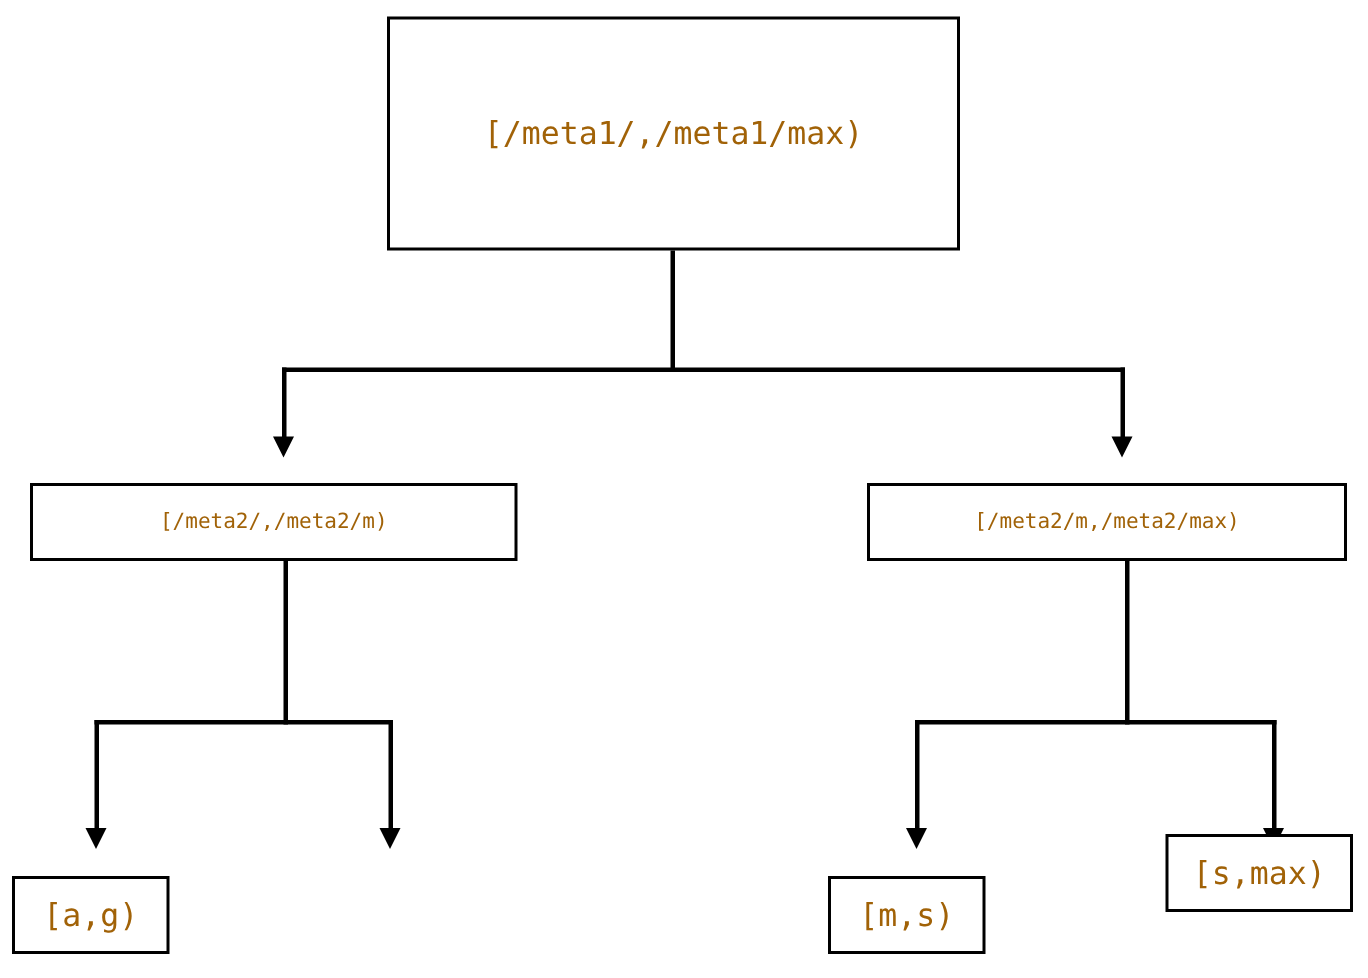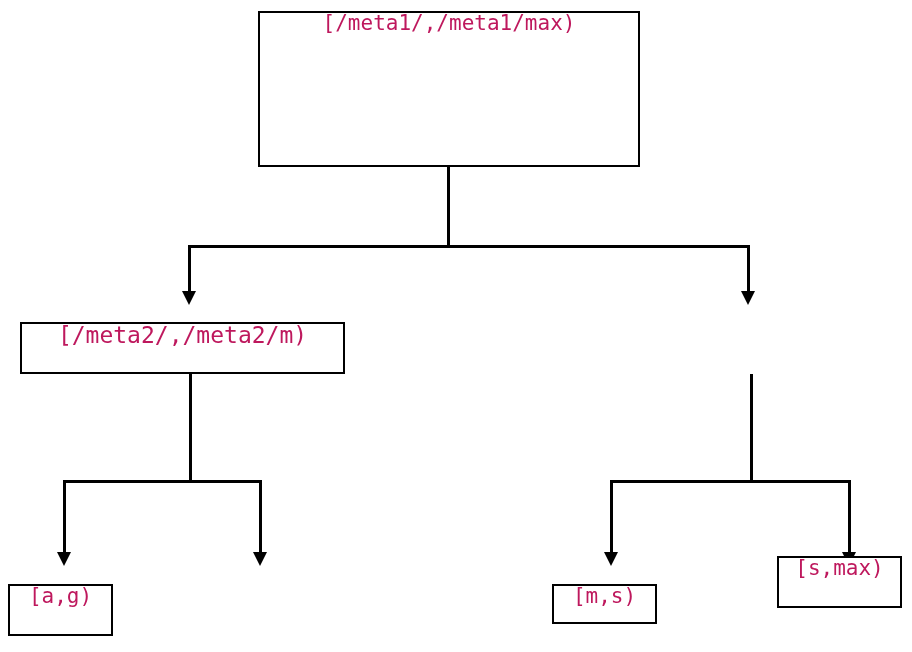--- a/index.html
+++ b/index.html
@@ -14,47 +14,48 @@
     background: #ffffff;
     overflow: hidden;
     font-family: "DejaVu Sans Mono", "Liberation Mono", monospace;
   }
   .node {
     position: absolute;
     box-sizing: border-box;
     border: 2px solid #000000;
     background: #ffffff;
     display: flex;
+    align-items: center;
     justify-content: center;
-    color: #be185d;
+    color: #a16207;
     white-space: nowrap;
   }
   .node-label {
     display: block;
     line-height: 1;
     letter-spacing: 0px;
   }
   
   #node-root {
     left: 258px;  top: 11px;  width: 382px; height: 156px;
   }
   #node-root .node-label { font-size: 21px; }
 
   #node-mid-left {
     left: 20px;   top: 322px; width: 325px; height: 52px;
   }
   #node-mid-right {
     left: 578px;  top: 322px; width: 320px; height: 52px;
   }
   #node-mid-left .node-label,
-  #node-mid-right .node-label { font-size: 23px; }
+  #node-mid-right .node-label { font-size: 14px; }
 
   #node-leaf-0 { left: 8px;   top: 584px; width: 105px; height: 52px; }
   #node-leaf-1 { left: 205px; top: 584px; width: 105px; height: 52px; }
-  #node-leaf-2 { left: 552px; top: 584px; width: 105px; height: 40px; }
+  #node-leaf-2 { left: 552px; top: 584px; width: 105px; height: 52px; }
   #node-leaf-3 { left: 777px; top: 556px; width: 125px; height: 52px; }
   .leaf .node-label { font-size: 21px; }
 
   
   .edge-v, .edge-h {
     position: absolute;
     background: #000000;
   }
   .edge-v { width: 3px; }
   .edge-h { height: 3px; }
@@ -104,20 +105,23 @@
   <div class="edge-v" id="edge-root-stem"></div>
   <div class="edge-h" id="edge-root-bar"></div>
   <div class="edge-v" id="edge-root-drop-l"></div>
   <div class="edge-v" id="edge-root-drop-r"></div>
   <div class="arrowhead" id="arrow-root-left"></div>
   <div class="arrowhead" id="arrow-root-right"></div>
 
   <div class="node" id="node-mid-left">
     <span class="node-label">[/meta2/,/meta2/m)</span>
   </div>
+  <div class="node" id="node-mid-right">
+    <span class="node-label">[/meta2/m,/meta2/max)</span>
+  </div>
 
   <div class="edge-v" id="edge-ml-stem"></div>
   <div class="edge-h" id="edge-ml-bar"></div>
   <div class="edge-v" id="edge-ml-drop-l"></div>
   <div class="edge-v" id="edge-ml-drop-r"></div>
   <div class="arrowhead" id="arrow-ml-left"></div>
   <div class="arrowhead" id="arrow-ml-right"></div>
 
   <div class="edge-v" id="edge-mr-stem"></div>
   <div class="edge-h" id="edge-mr-bar"></div>

